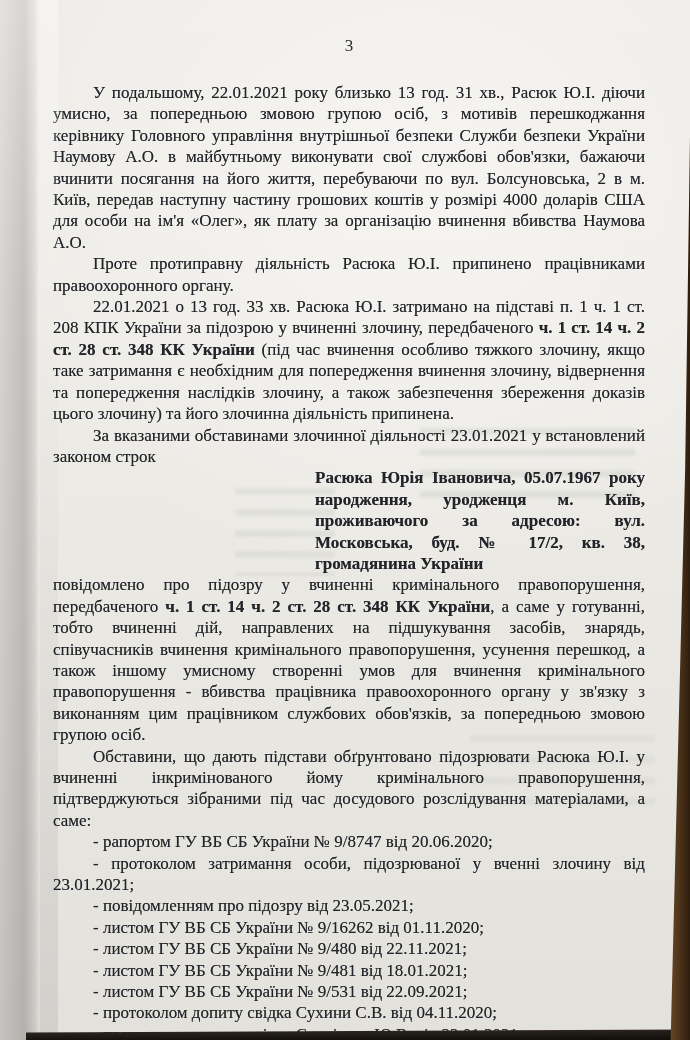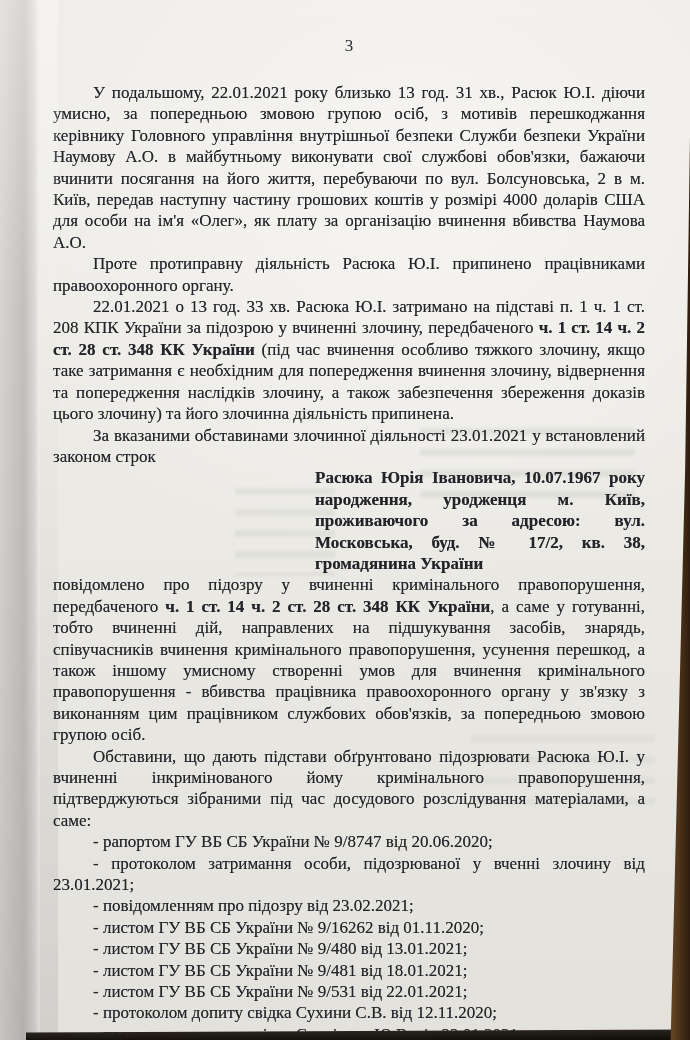--- a/index.html
+++ b/index.html
@@ -84,31 +84,31 @@
   <div class="ghost g2"></div>
   <div class="ghost g3"></div>
 
   <div class="page-number">3</div>
 
   <div class="doc-body">
       <p class="para "><span>У подальшому, 22.01.2021 року близько 13 год. 31 хв., Расюк Ю.І. діючи умисно, за попередньою змовою групою осіб, з мотивів перешкоджання керівнику Головного управління внутрішньої безпеки Служби безпеки України Наумову А.О. в майбутньому виконувати свої службові обов'язки, бажаючи вчинити посягання на його життя, перебуваючи по вул. Болсуновська, 2 в м. Київ, передав наступну частину грошових коштів у розмірі 4000 доларів США для особи на ім'я «Олег», як плату за організацію вчинення вбивства Наумова А.О.</span></p>
       <p class="para "><span>Проте протиправну діяльність Расюка Ю.І. припинено працівниками правоохоронного органу.</span></p>
       <p class="para "><span>22.01.2021 о 13 год. 33 хв. Расюка Ю.І. затримано на підставі п. 1 ч. 1 ст. 208 КПК України за підозрою у вчиненні злочину, передбаченого </span><span class="b">ч. 1 ст. 14 ч. 2 ст. 28 ст. 348 КК України</span><span> (під час вчинення особливо тяжкого злочину, якщо таке затримання є необхідним для попередження вчинення злочину, відвернення та попередження наслідків злочину, а також забезпечення збереження доказів цього злочину) та його злочинна діяльність припинена.</span></p>
       <p class="para "><span>За вказаними обставинами злочинної діяльності 23.01.2021 у встановлений законом строк</span></p>
-      <p class="para block"><span class="b">Расюка Юрія Івановича, 10.07.1967 року народження, уродженця м. Київ, проживаючого за адресою: вул. Московська, буд. № 17/2, кв. 38, громадянина України</span></p>
+      <p class="para block"><span class="b">Расюка Юрія Івановича, 05.07.1967 року народження, уродженця м. Київ, проживаючого за адресою: вул. Московська, буд. № 17/2, кв. 38, громадянина України</span></p>
       <p class="para noindent"><span>повідомлено про підозру у вчиненні кримінального правопорушення, передбаченого </span><span class="b">ч. 1 ст. 14 ч. 2 ст. 28 ст. 348 КК України</span><span>, а саме у готуванні, тобто вчиненні дій, направлених на підшукування засобів, знарядь, співучасників вчинення кримінального правопорушення, усунення перешкод, а також іншому умисному створенні умов для вчинення кримінального правопорушення - вбивства працівника правоохоронного органу у зв'язку з виконанням цим працівником службових обов'язків, за попередньою змовою групою осіб.</span></p>
       <p class="para "><span>Обставини, що дають підстави обґрунтовано підозрювати Расюка Ю.І. у вчиненні інкримінованого йому кримінального правопорушення, підтверджуються зібраними під час досудового розслідування матеріалами, а саме:</span></p>
       <p class="para list"><span>- рапортом ГУ ВБ СБ України № 9/8747 від 20.06.2020;</span></p>
       <p class="para list"><span>- протоколом затримання особи, підозрюваної у вченні злочину від 23.01.2021;</span></p>
-      <p class="para list"><span>- повідомленням про підозру від 23.02.2021;</span></p>
+      <p class="para list"><span>- повідомленням про підозру від 23.05.2021;</span></p>
       <p class="para list"><span>- листом ГУ ВБ СБ України № 9/16262 від 01.11.2020;</span></p>
-      <p class="para list"><span>- листом ГУ ВБ СБ України № 9/480 від 13.01.2021;</span></p>
+      <p class="para list"><span>- листом ГУ ВБ СБ України № 9/480 від 22.11.2021;</span></p>
       <p class="para list"><span>- листом ГУ ВБ СБ України № 9/481 від 18.01.2021;</span></p>
-      <p class="para list"><span>- листом ГУ ВБ СБ України № 9/531 від 22.01.2021;</span></p>
-      <p class="para list"><span>- протоколом допиту свідка Сухини С.В. від 12.11.2020;</span></p>
+      <p class="para list"><span>- листом ГУ ВБ СБ України № 9/531 від 22.09.2021;</span></p>
+      <p class="para list"><span>- протоколом допиту свідка Сухини С.В. від 04.11.2020;</span></p>
       <p class="para list"><span>- протоколом допиту свідка Свирідова Ю.В. від 22.01.2021;</span></p>
     </div>
 
   <div class="left-edge"></div>
   <div class="left-edge-shade"></div>
   <div class="bottom-shadow"></div>
   <div class="desk-wood"></div>
 </div>
 
 </body></html>

